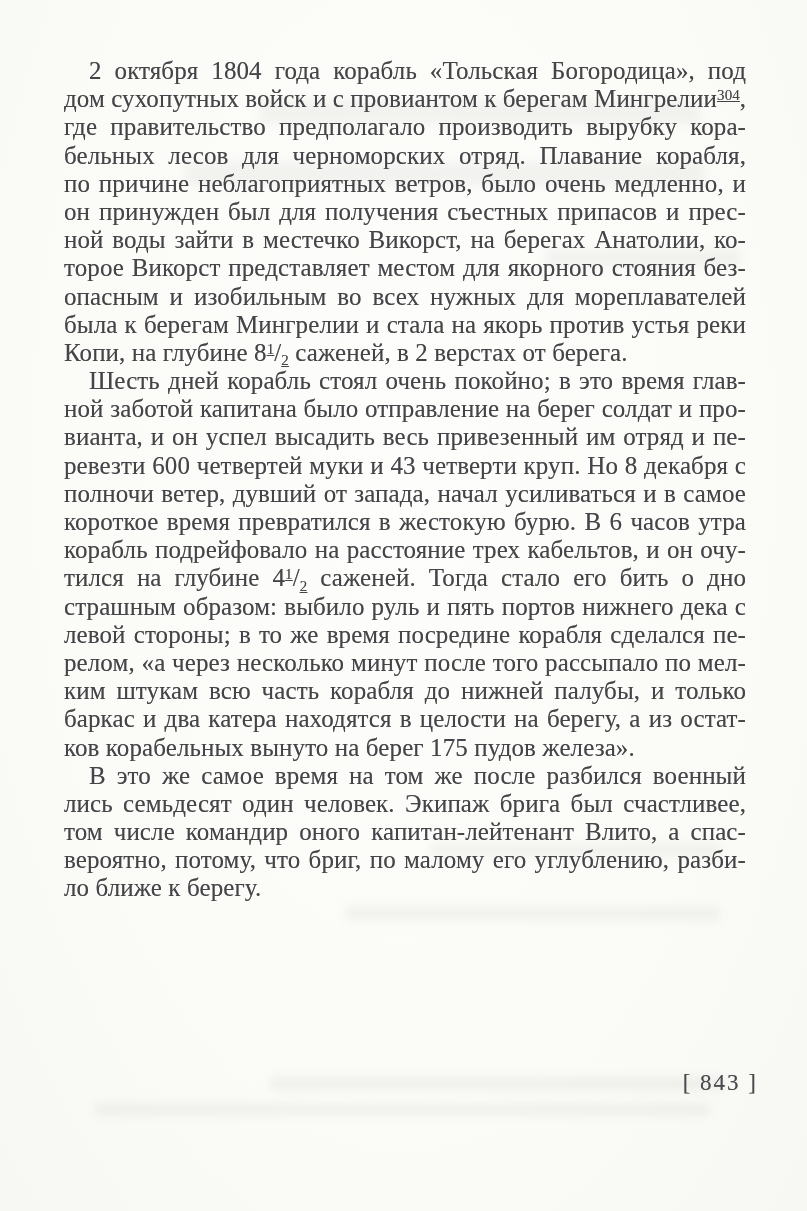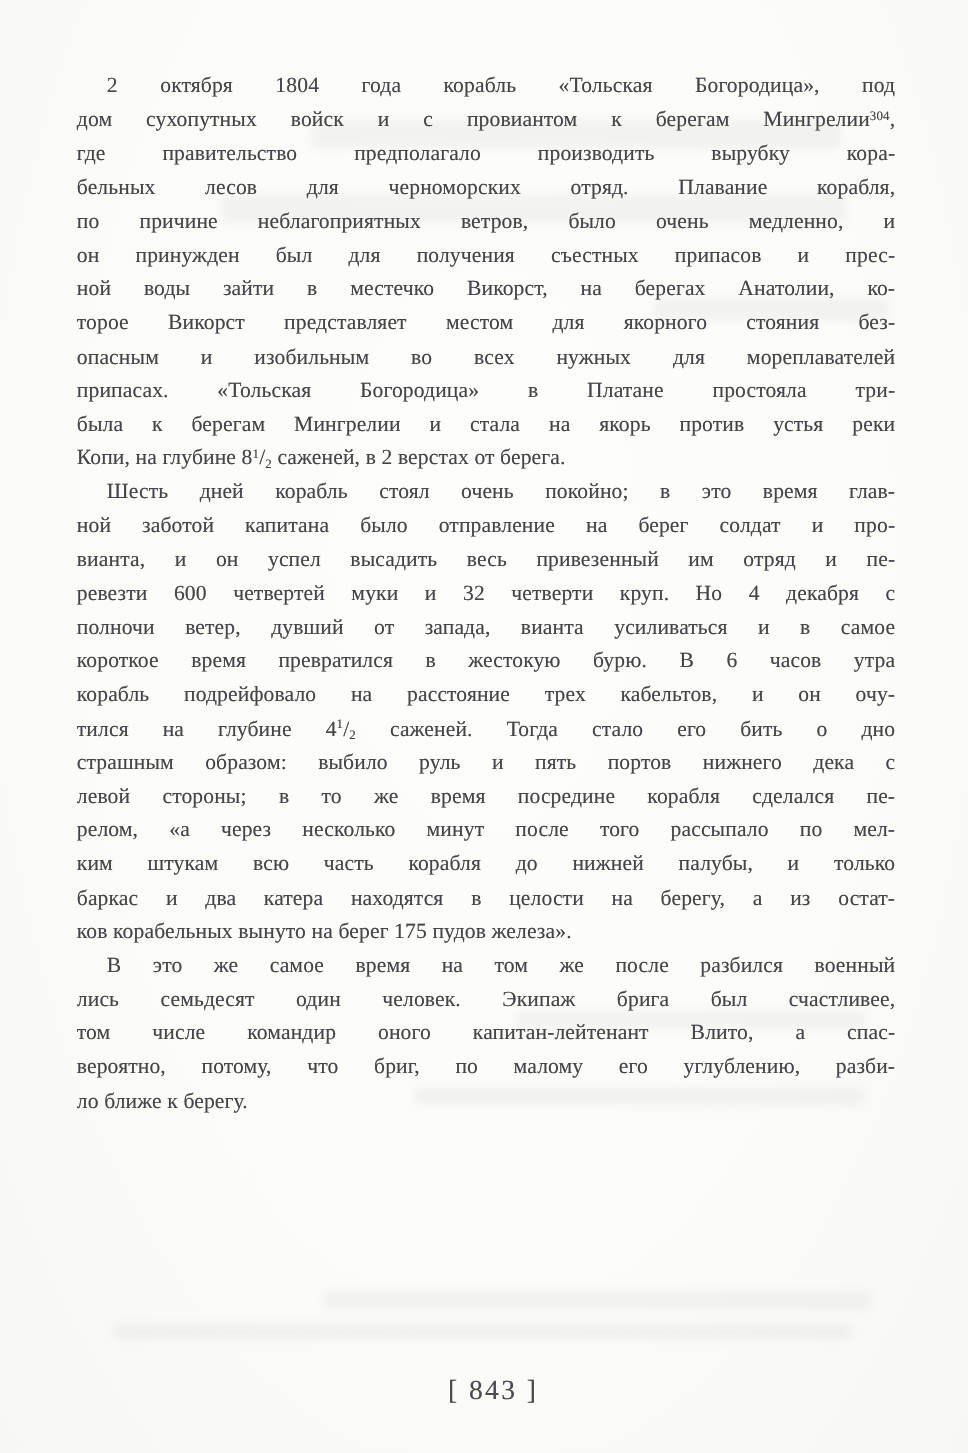--- a/index.html
+++ b/index.html
@@ -22,44 +22,45 @@
     filter: blur(4px);
     border-radius: 4px;
   }
   .text-block {
     position: absolute;
     left: 64px; top: 57px;
     width: 682px;
   }
   .paragraph { margin: 0; }
   .line {
-    font-size: 18px;
+    font-size: 25px;
     line-height: 28.2px;
     height: 28.2px;
     text-align: justify;
     text-align-last: justify;
     white-space: nowrap;
     letter-spacing: 0.1px;
     text-shadow: 0 0 0.5px rgba(69,69,73,0.45);
   }
   .line.last { text-align-last: left; white-space: normal; }
   .line.first { text-indent: 25px; }
   .line sup, .line sub {
     font-size: 0.60em;
     line-height: 0;
     position: relative;
     vertical-align: baseline;
+    text-decoration: underline;
   }
   .line sup { top: -0.48em; }
   .line sub { top: 0.28em; }
   .footer {
     position: absolute;
-    left: 64px; top: 1146px;
+    left: 64px; top: 1070px;
     width: 694px;
-    text-align: center;
+    text-align: right;
     font-size: 23px;
     letter-spacing: 2px;
     color: #4a4a4e;
     text-shadow: 0 0 0.5px rgba(74,74,78,0.45);
   }
 </style>
 </head>
 <body>
 
 <div class="page">
@@ -78,30 +79,29 @@
       <div class="paragraph">
         <div class="line first">2 октября 1804 года корабль «Тольская Богородица», под</div>
         <div class="line">дом сухопутных войск и с провиантом к берегам Мингрелии<sup>304</sup>,</div>
         <div class="line">где правительство предполагало производить вырубку кора-</div>
         <div class="line">бельных лесов для черноморских отряд. Плавание корабля,</div>
         <div class="line">по причине неблагоприятных ветров, было очень медленно, и</div>
         <div class="line">он принужден был для получения съестных припасов и прес-</div>
         <div class="line">ной воды зайти в местечко Викорст, на берегах Анатолии, ко-</div>
         <div class="line">торое Викорст представляет местом для якорного стояния без-</div>
         <div class="line">опасным и изобильным во всех нужных для мореплавателей</div>
-        <div class="line">припасах. «Тольская Богородица» в Платане простояла три-</div>
         <div class="line">была к берегам Мингрелии и стала на якорь против устья реки</div>
         <div class="line last">Копи, на глубине 8<sup>1</sup>/<sub>2</sub> саженей, в 2 верстах от берега.</div>
       </div>
       <div class="paragraph">
         <div class="line first">Шесть дней корабль стоял очень покойно; в это время глав-</div>
         <div class="line">ной заботой капитана было отправление на берег солдат и про-</div>
         <div class="line">вианта, и он успел высадить весь привезенный им отряд и пе-</div>
-        <div class="line">ревезти 600 четвертей муки и 32 четверти круп. Но 4 декабря с</div>
-        <div class="line">полночи ветер, дувший от запада, вианта усиливаться и в самое</div>
+        <div class="line">ревезти 600 четвертей муки и 43 четверти круп. Но 8 декабря с</div>
+        <div class="line">полночи ветер, дувший от запада, начал усиливаться и в самое</div>
         <div class="line">короткое время превратился в жестокую бурю. В 6 часов утра</div>
         <div class="line">корабль подрейфовало на расстояние трех кабельтов, и он очу-</div>
         <div class="line">тился на глубине 4<sup>1</sup>/<sub>2</sub> саженей. Тогда стало его бить о дно</div>
         <div class="line">страшным образом: выбило руль и пять портов нижнего дека с</div>
         <div class="line">левой стороны; в то же время посредине корабля сделался пе-</div>
         <div class="line">релом, «а через несколько минут после того рассыпало по мел-</div>
         <div class="line">ким штукам всю часть корабля до нижней палубы, и только</div>
         <div class="line">баркас и два катера находятся в целости на берегу, а из остат-</div>
         <div class="line last">ков корабельных вынуто на берег 175 пудов железа».</div>
       </div>

